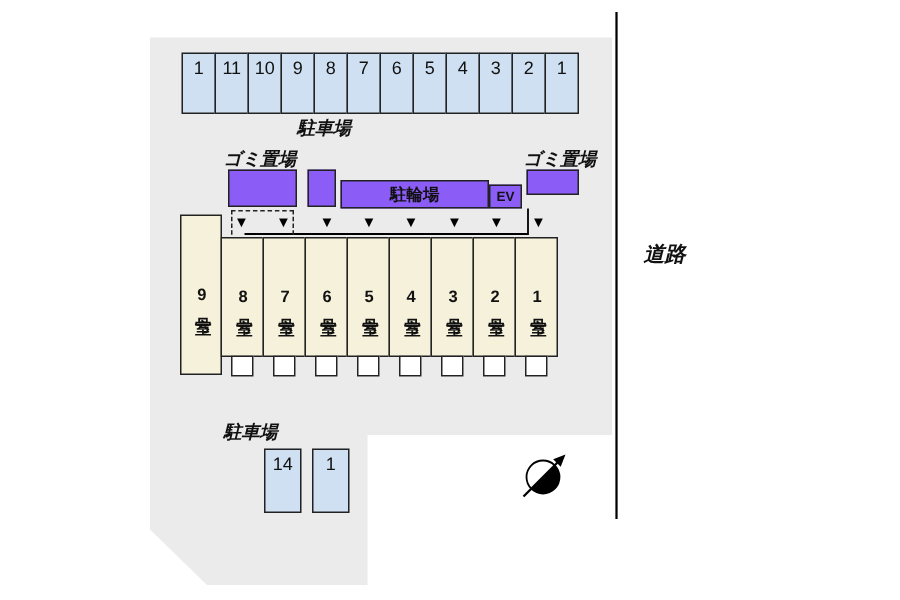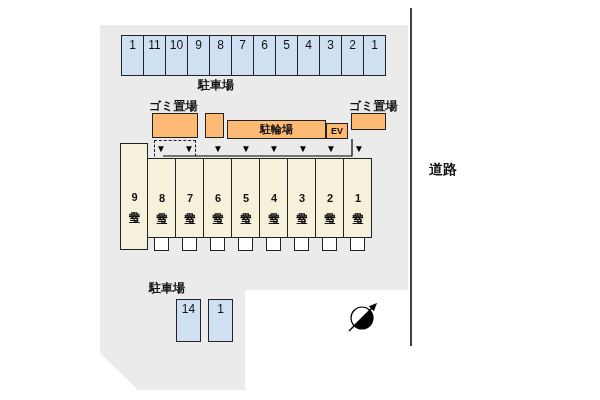--- a/index.html
+++ b/index.html
@@ -1,45 +1,45 @@
 <!DOCTYPE html>
 <html style="--plot_fill: #ebebeb; --parking_fill: #cfe0f2; --room_fill: #f6f1da; --line: #222222;"><head>
 <meta charset="utf-8">
 <style>
   html, body { margin: 0; padding: 0; background: #fff; }
   body { font-family: "Liberation Sans", "DejaVu Sans", sans-serif; }
   #stage { position: relative; width: 600px; height: 400px; background: #fff; overflow: hidden; }
   #bg-layer { position: absolute; left: 0; top: 0; }
-  .label { position: absolute; font-size: 12px; font-weight: bold; color: #111; white-space: nowrap; }
+  .label { position: absolute; font-size: 12px; font-weight: bold; color: #111; white-space: nowrap; font-style: italic; }
   .pspace {
     position: absolute; box-sizing: border-box;
     background: var(--parking_fill, #cfe0f2);
     border: 1px solid var(--line, #222);
     text-align: center; font-size: 12px; color: #111; padding-top: 2px;
   }
   .room {
     position: absolute; box-sizing: border-box;
     background: var(--room_fill, #f6f1da);
     border: 1px solid var(--line, #222);
     display: flex; align-items: center; justify-content: center;
   }
   .room span {
     writing-mode: vertical-rl; text-orientation: upright;
     font-size: 11px; font-weight: bold; color: #111; line-height: 1;
   }
   .wbox {
-    position: absolute; box-sizing: border-box; background: #fdba74;
+    position: absolute; box-sizing: border-box; background: #8b5cf6;
     border: 1px solid var(--line, #222);
     display: flex; align-items: center; justify-content: center;
     font-weight: bold; color: #111;
   }
   .balcony { position: absolute; box-sizing: border-box; background: #fff; border: 1px solid var(--line, #222); }
   .dashedbox { position: absolute; box-sizing: border-box; border: 1px dashed var(--line, #222); }
   .arrow { position: absolute; font-size: 10px; line-height: 10px; color: #000; }
-  .road-label { position: absolute; font-size: 14px; font-weight: bold; color: #111; }
+  .road-label { position: absolute; font-size: 14px; font-weight: bold; color: #111; font-style: italic; }
 </style>
 </head>
 <body>
 
 <div id="stage">
 
   <svg id="bg-layer" width="600" height="400">
     <polygon points="100,25 408,25 408,290 245,290 245,390 138,390 100,353" style="fill:var(--plot_fill,#ebebeb)"></polygon>
     <line x1="411" y1="8" x2="411" y2="346" stroke="#000" stroke-width="1.5"></line>
     <polyline points="163,156 352,156 352,139" fill="none" stroke="#000" stroke-width="1.2"></polyline>

